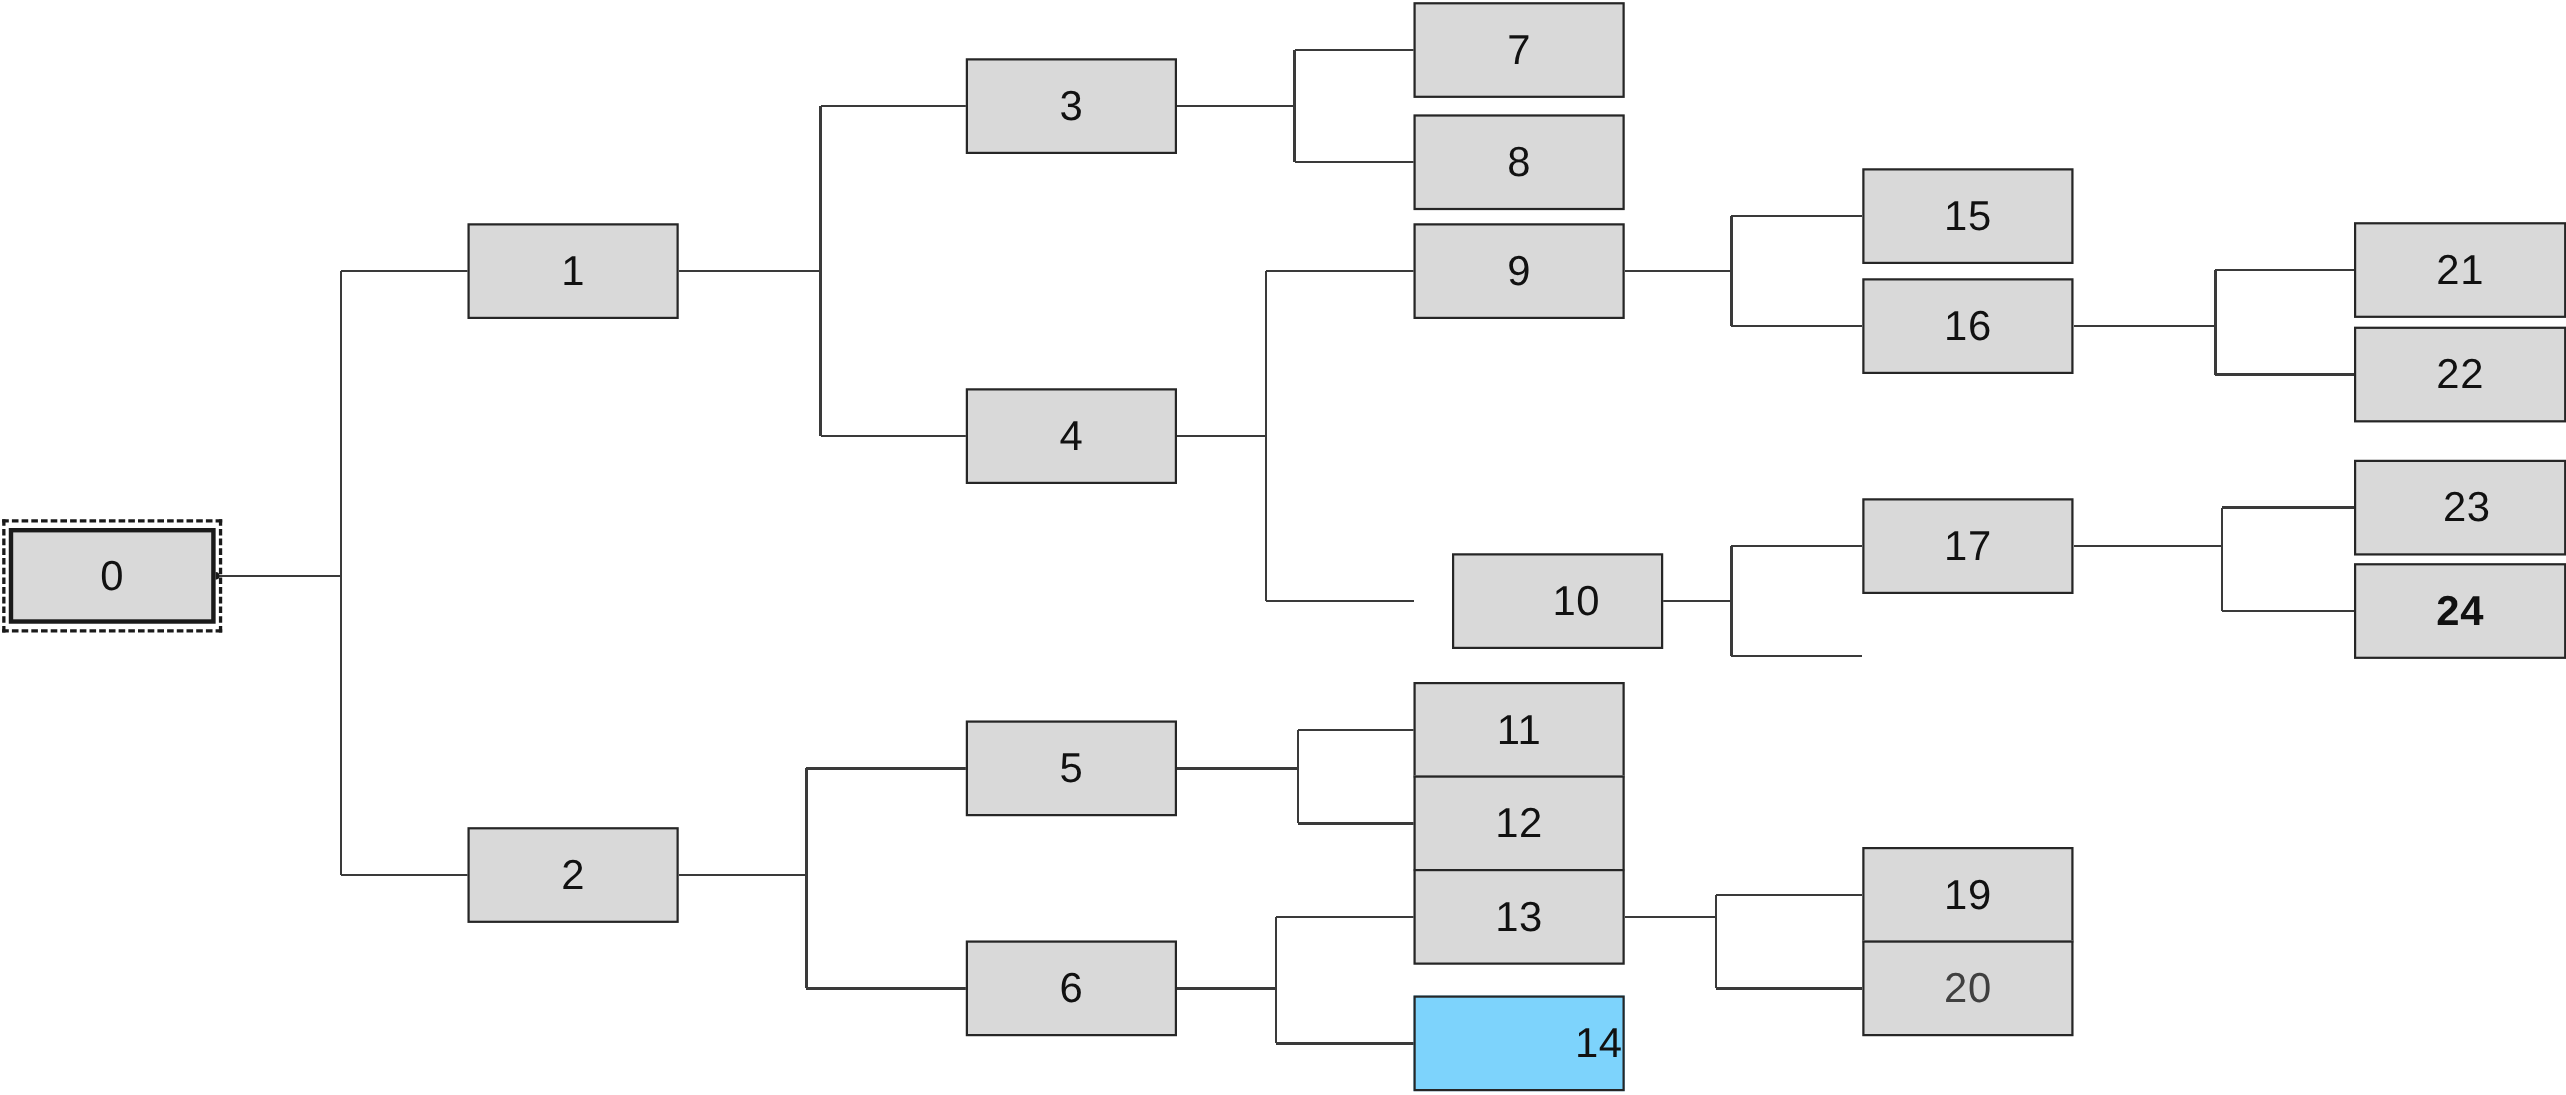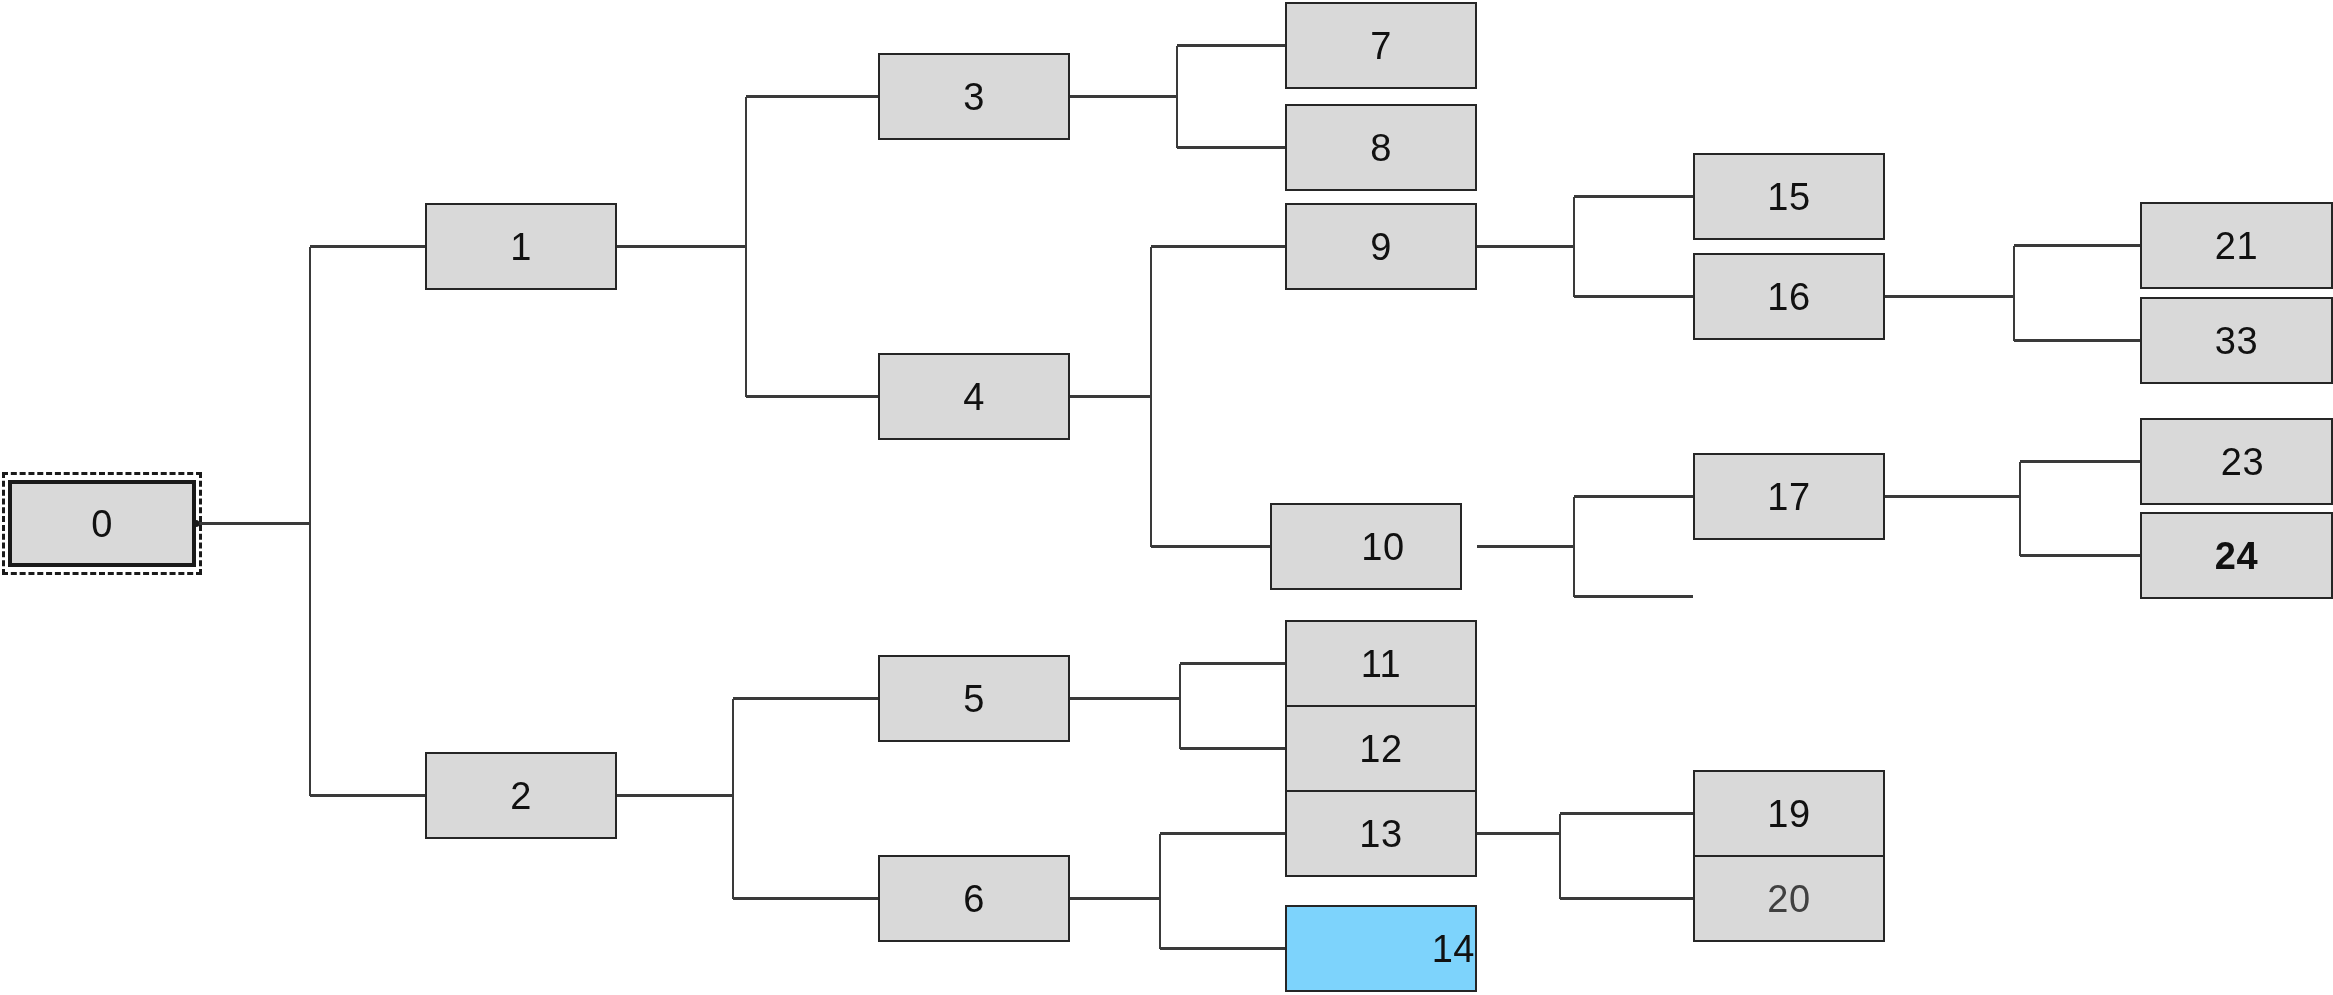--- a/index.html
+++ b/index.html
@@ -147,21 +147,21 @@
       </div>
       <div class="node" style="left: 1285px; top: 2px; width: 192px; height: 87px; background: rgb(217, 217, 217); color: rgb(17, 17, 17); border-color: rgb(38, 38, 38);">
         <span>7</span>
       </div>
       <div class="node" style="left: 1285px; top: 104px; width: 192px; height: 87px; background: rgb(217, 217, 217); color: rgb(17, 17, 17); border-color: rgb(38, 38, 38);">
         <span>8</span>
       </div>
       <div class="node" style="left: 1285px; top: 203px; width: 192px; height: 87px; background: rgb(217, 217, 217); color: rgb(17, 17, 17); border-color: rgb(38, 38, 38);">
         <span>9</span>
       </div>
-      <div class="node" style="left: 1270px; top: 503px; width: 192px; height: 87px; background: rgb(217, 217, 217); color: rgb(17, 17, 17); border-color: rgb(38, 38, 38); padding-left: 34px;">
+      <div class="node" style="left: 1320px; top: 503px; width: 192px; height: 87px; background: rgb(217, 217, 217); color: rgb(17, 17, 17); border-color: rgb(38, 38, 38); padding-left: 34px;">
         <span>10</span>
       </div>
       <div class="node" style="left: 1285px; top: 620px; width: 192px; height: 87px; background: rgb(217, 217, 217); color: rgb(17, 17, 17); border-color: rgb(38, 38, 38);">
         <span>11</span>
       </div>
       <div class="node" style="left: 1285px; top: 705px; width: 192px; height: 87px; background: rgb(217, 217, 217); color: rgb(17, 17, 17); border-color: rgb(38, 38, 38);">
         <span>12</span>
       </div>
       <div class="node" style="left: 1285px; top: 790px; width: 192px; height: 87px; background: rgb(217, 217, 217); color: rgb(17, 17, 17); border-color: rgb(38, 38, 38);">
         <span>13</span>
@@ -181,21 +181,21 @@
       <div class="node" style="left: 1693px; top: 770px; width: 192px; height: 87px; background: rgb(217, 217, 217); color: rgb(17, 17, 17); border-color: rgb(38, 38, 38); text-align: right;">
         <span>19</span>
       </div>
       <div class="node" style="left: 1693px; top: 855px; width: 192px; height: 87px; background: rgb(217, 217, 217); color: #404040; border-color: rgb(38, 38, 38);">
         <span>20</span>
       </div>
       <div class="node" style="left: 2140px; top: 202px; width: 193px; height: 87px; background: rgb(217, 217, 217); color: rgb(17, 17, 17); border-color: rgb(38, 38, 38);">
         <span>21</span>
       </div>
       <div class="node" style="left: 2140px; top: 297px; width: 193px; height: 87px; background: rgb(217, 217, 217); color: rgb(17, 17, 17); border-color: rgb(38, 38, 38);">
-        <span>33</span>
+        <span>22</span>
       </div>
       <div class="node" style="left: 2140px; top: 418px; width: 193px; height: 87px; background: rgb(217, 217, 217); color: rgb(17, 17, 17); border-color: rgb(38, 38, 38); padding-left: 12px;">
         <span>23</span>
       </div>
       <div class="node" style="left: 2140px; top: 512px; width: 193px; height: 87px; background: rgb(217, 217, 217); color: rgb(17, 17, 17); border-color: rgb(38, 38, 38); font-weight: bold;">
         <span>24</span>
       </div>
     </div>
 </div>
 

